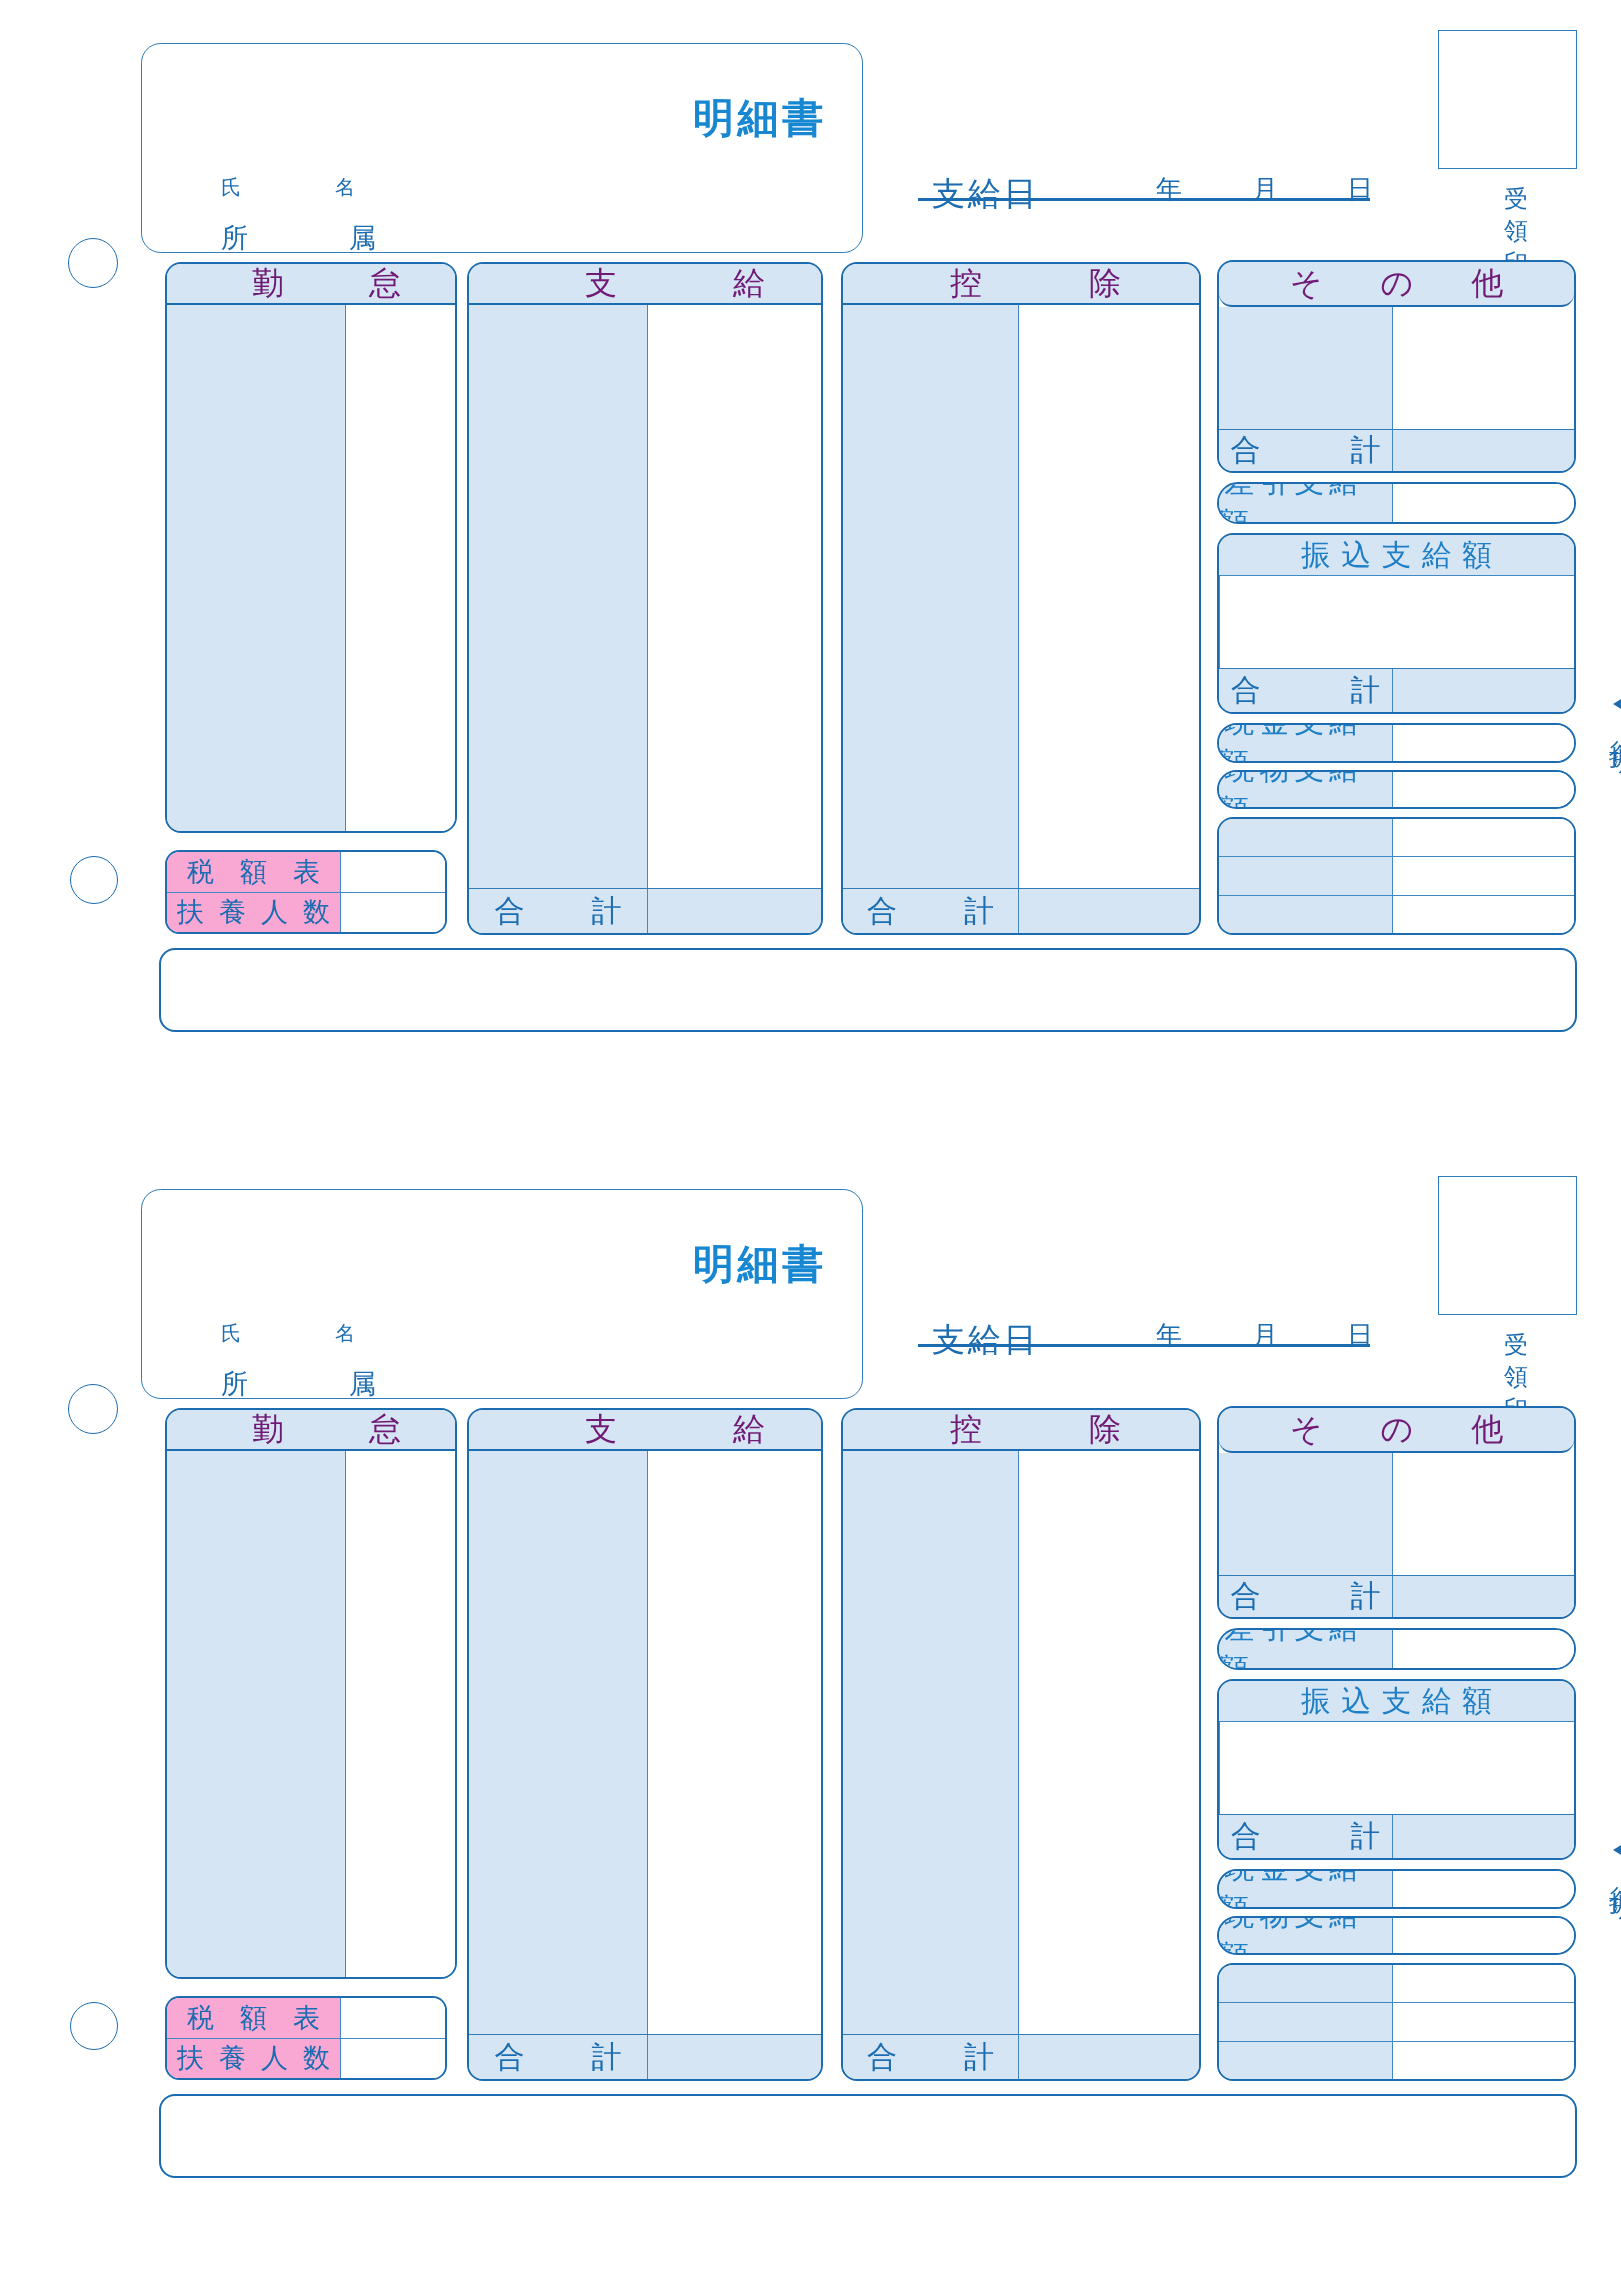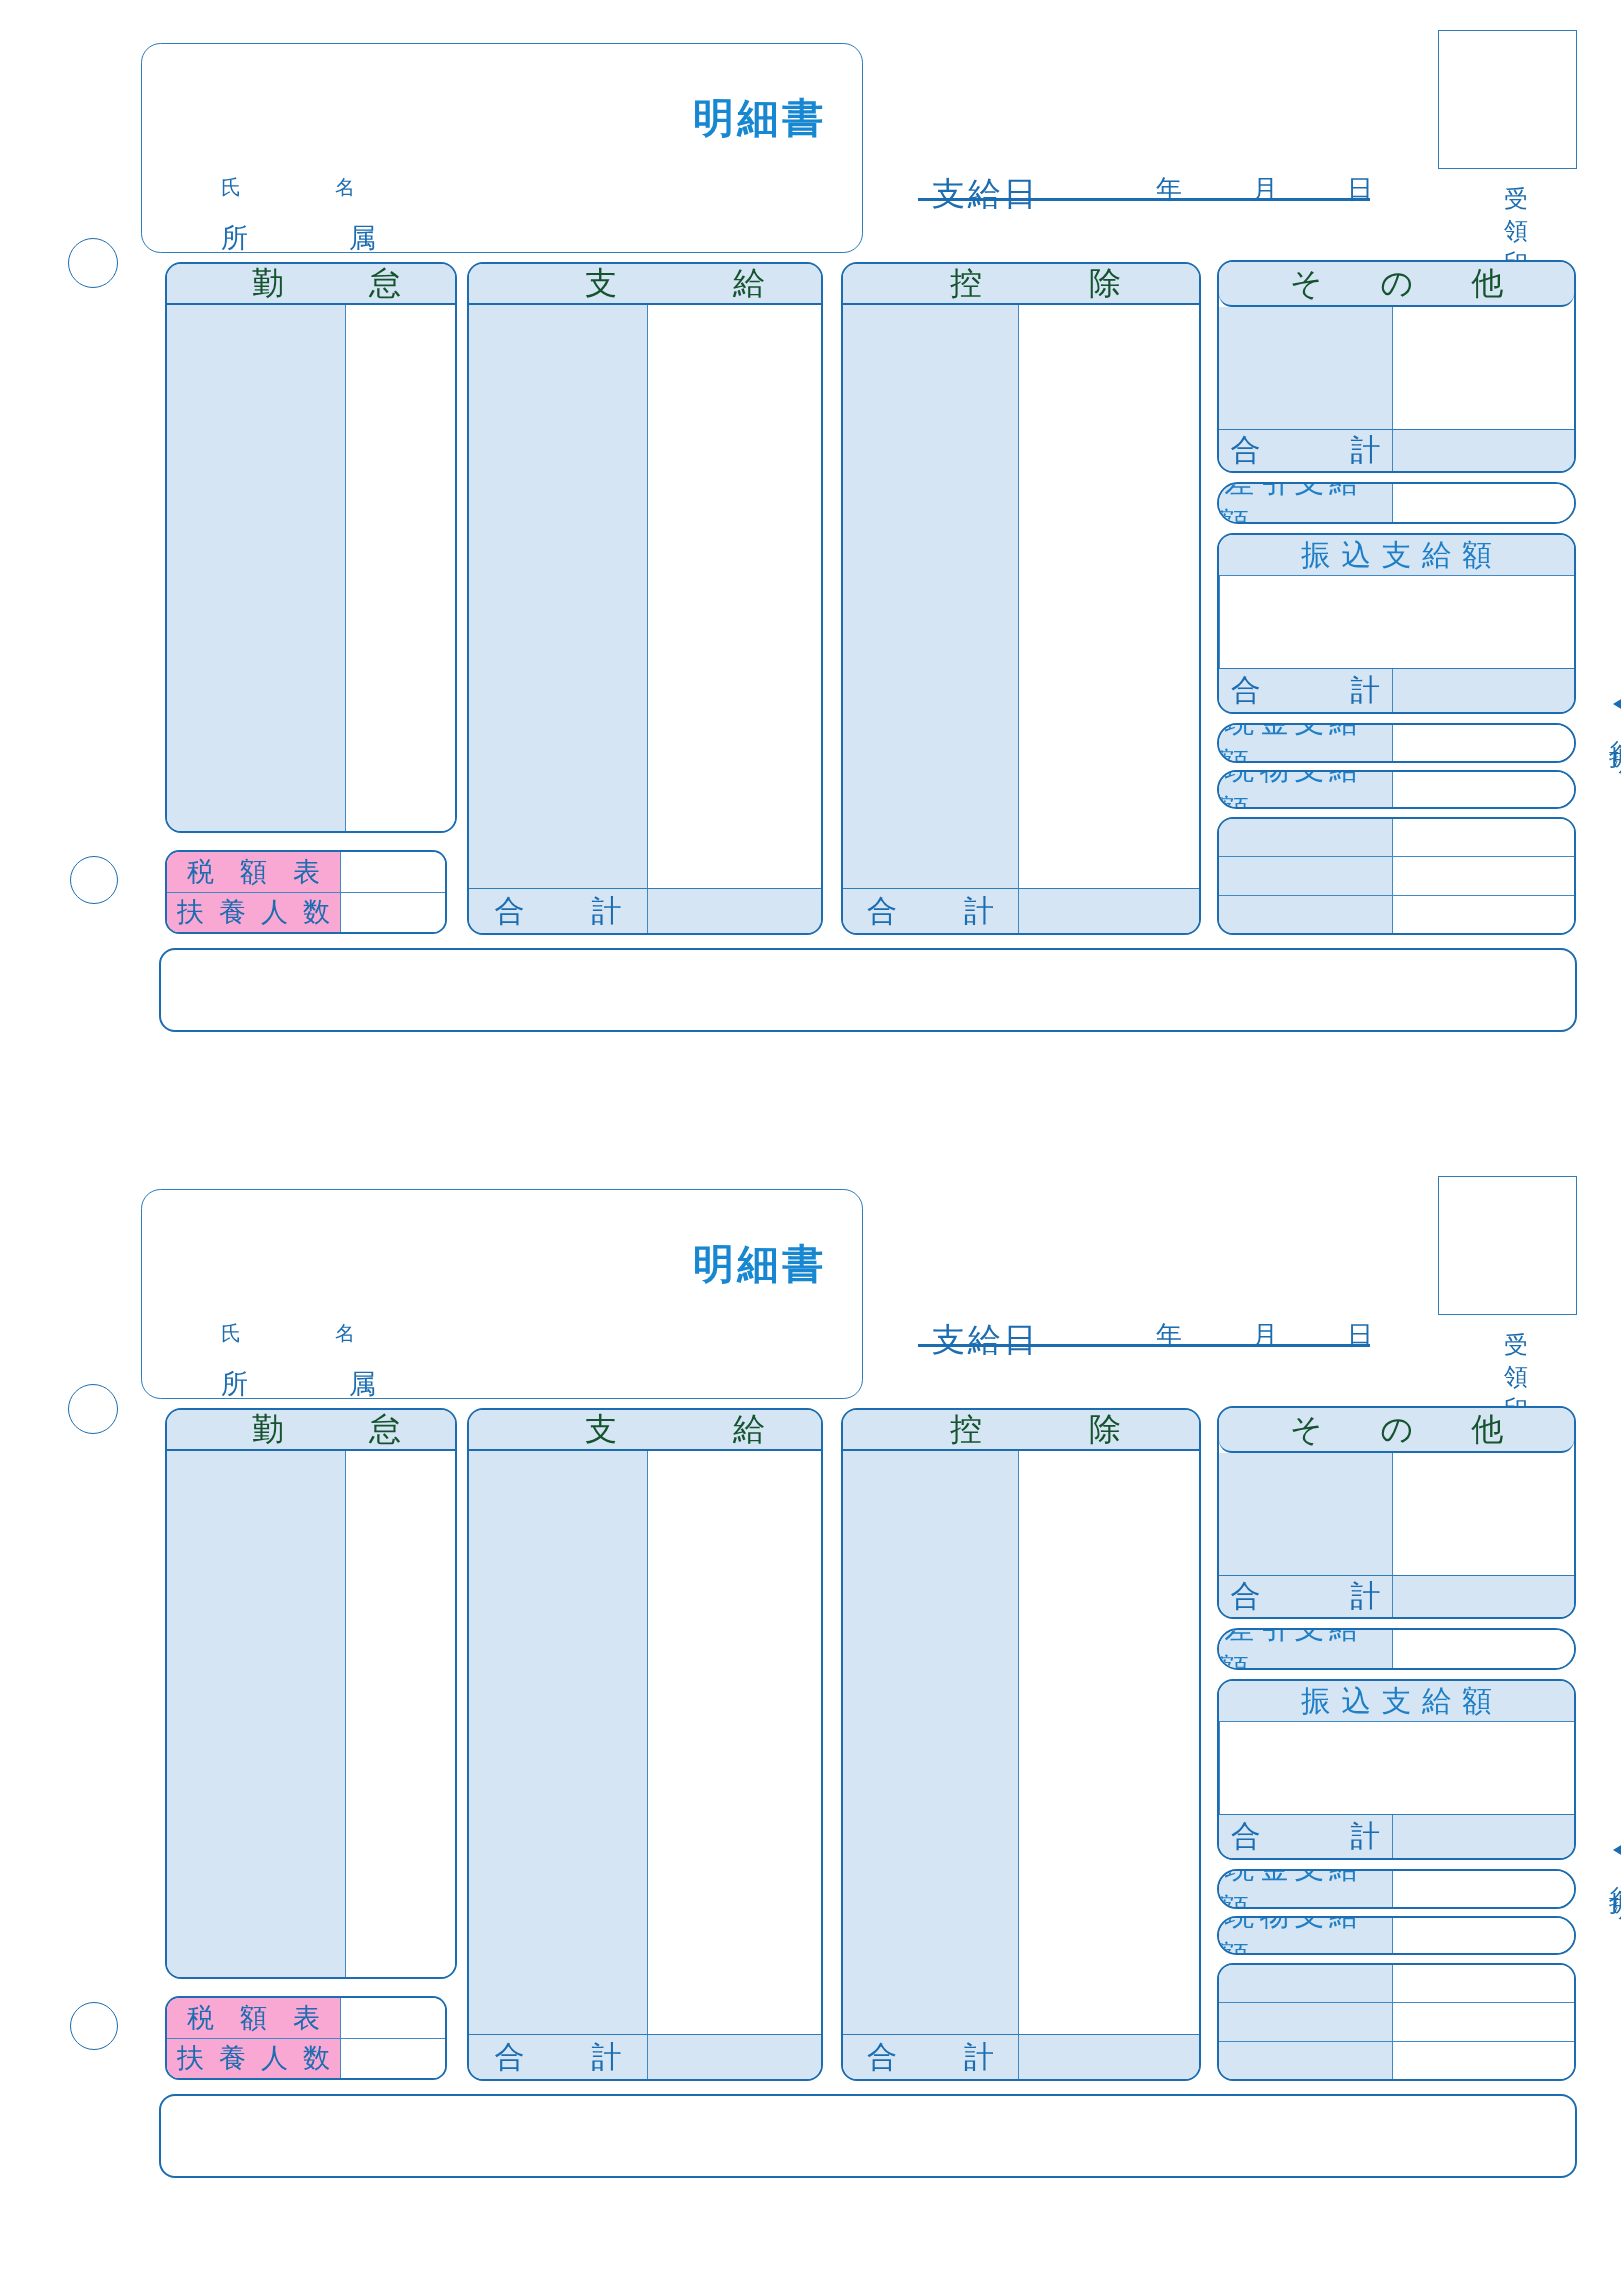--- a/index.html
+++ b/index.html
@@ -30,21 +30,21 @@
   .stamp-box{left:1421px;top:30px;width:139px;height:139px;border:1.8px solid #2e7cba;background:#fff;}
   .stamp-label{left:1487px;top:183px;font-size:24px;letter-spacing:1.8px;}
 
   .hole{border:1.8px solid #1b6cb0;border-radius:50%;background:#fff;}
   .hole-1{left:51px;top:238px;width:50px;height:50px;}
   .hole-2{left:53px;top:856px;width:48px;height:48px;}
 
   
   .col{display:flex;flex-direction:column;}
   .col-header{flex:none;background:#d5e5f4;border-bottom:2.2px solid #1b6cb0;
-              font-size:32px;color:#14532d;text-align:center;white-space:nowrap;}
+              font-size:32px;color:#701a75;text-align:center;white-space:nowrap;}
   .col-body{flex:1;display:flex;min-height:0;}
   .cell-names{flex:none;background:#d5e5f4;border-right:1.3px solid #4189c4;}
   .cell-values{flex:1;background:#fff;}
   .total-row{flex:none;display:flex;background:#d5e5f4;border-top:1.8px solid #2e7cba;}
   .total-label{flex:none;border-right:1.3px solid #4189c4;display:flex;align-items:center;justify-content:center;
                font-size:30px;color:#1b6cb0;white-space:nowrap;}
   .total-value{flex:1;}
 
   .col-kintai{left:148px;top:262px;width:292px;height:571px;}
   .col-kintai .col-header{height:39px;line-height:39px;letter-spacing:85px;text-indent:85px;}

